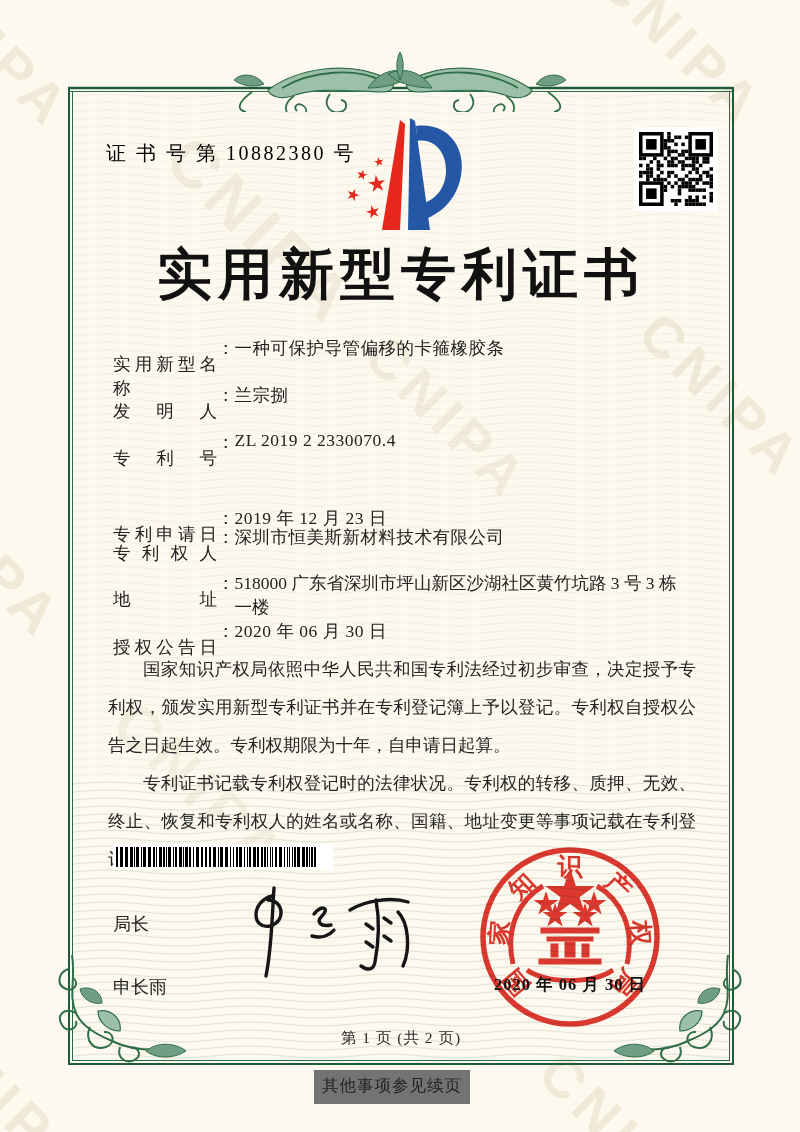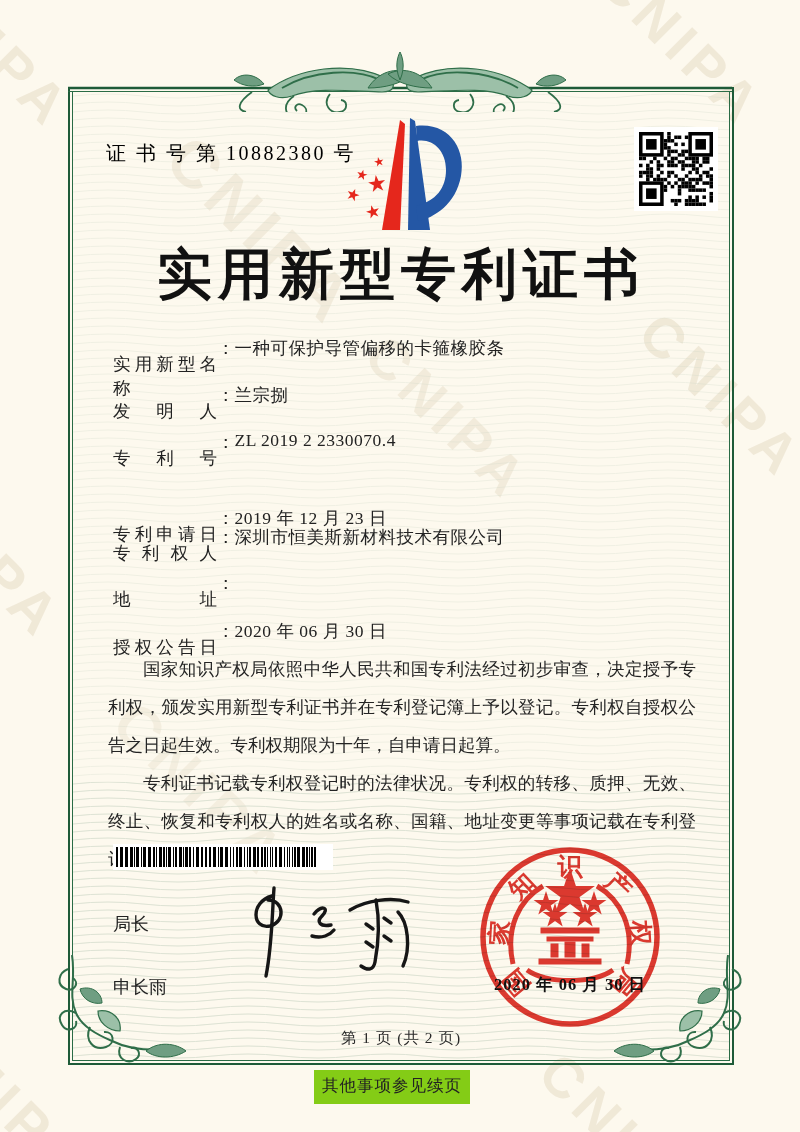--- a/index.html
+++ b/index.html
@@ -64,21 +64,21 @@
   .seal-date{
     position:absolute;left:475px;top:974px;width:190px;text-align:center;
     font-size:16.5px;color:#111;letter-spacing:1px;font-weight:600;
   }
   
   .page-info{
     position:absolute;left:68px;top:1028px;width:666px;text-align:center;
     font-size:15.5px;color:#2a2a2a;letter-spacing:1px;
   }
   .note-box{
-    position:absolute;left:314px;top:1070px;width:156px;height:34px;background:#84cc16;
+    position:absolute;left:314px;top:1070px;width:156px;height:34px;background:#737373;
     text-align:center;font-size:16.5px;color:#222;line-height:32px;letter-spacing:1px;
   }
   .orn{position:absolute;pointer-events:none;}
 </style>
 </head>
 <body>
 
 <span class="wm" style="left:-60px;top:-50px;font-size:56px">CNIPA</span>
 <span class="wm" style="left:632px;top:-52px;font-size:56px">CNIPA</span>
 <span class="wm" style="left:205px;top:120px;font-size:66px;opacity:.45">CNIPA</span>
@@ -338,21 +338,21 @@
 <div class="row r2">
   <span class="lbl">专利号</span><span class="colon">：</span><span class="val">ZL 2019 2 2330070.4</span>
 </div>
 <div class="row r3">
   <span class="lbl">专利申请日</span><span class="colon">：</span><span class="val">2019 年 12 月 23 日</span>
 </div>
 <div class="row r4">
   <span class="lbl">专利权人</span><span class="colon">：</span><span class="val">深圳市恒美斯新材料技术有限公司</span>
 </div>
 <div class="row r5">
-  <span class="lbl">地址</span><span class="colon">：</span>
+  <span class="lbl">地址</span><span class="colon">：</span><span class="val-wrap"><div>518000 广东省深圳市坪山新区沙湖社区黄竹坑路 3 号 3 栋</div><div>一楼</div></span>
 </div>
 <div class="row row-grant">
   <span class="lbl">授权公告日</span><span class="colon">：</span><span class="val">2020 年 06 月 30 日</span>
 </div>
 
 <div class="paras">
   <p>国家知识产权局依照中华人民共和国专利法经过初步审查，决定授予专利权，颁发实用新型专利证书并在专利登记簿上予以登记。专利权自授权公告之日起生效。专利权期限为十年，自申请日起算。</p>
   <p>专利证书记载专利权登记时的法律状况。专利权的转移、质押、无效、终止、恢复和专利权人的姓名或名称、国籍、地址变更等事项记载在专利登记簿上。</p>
 </div>
 

